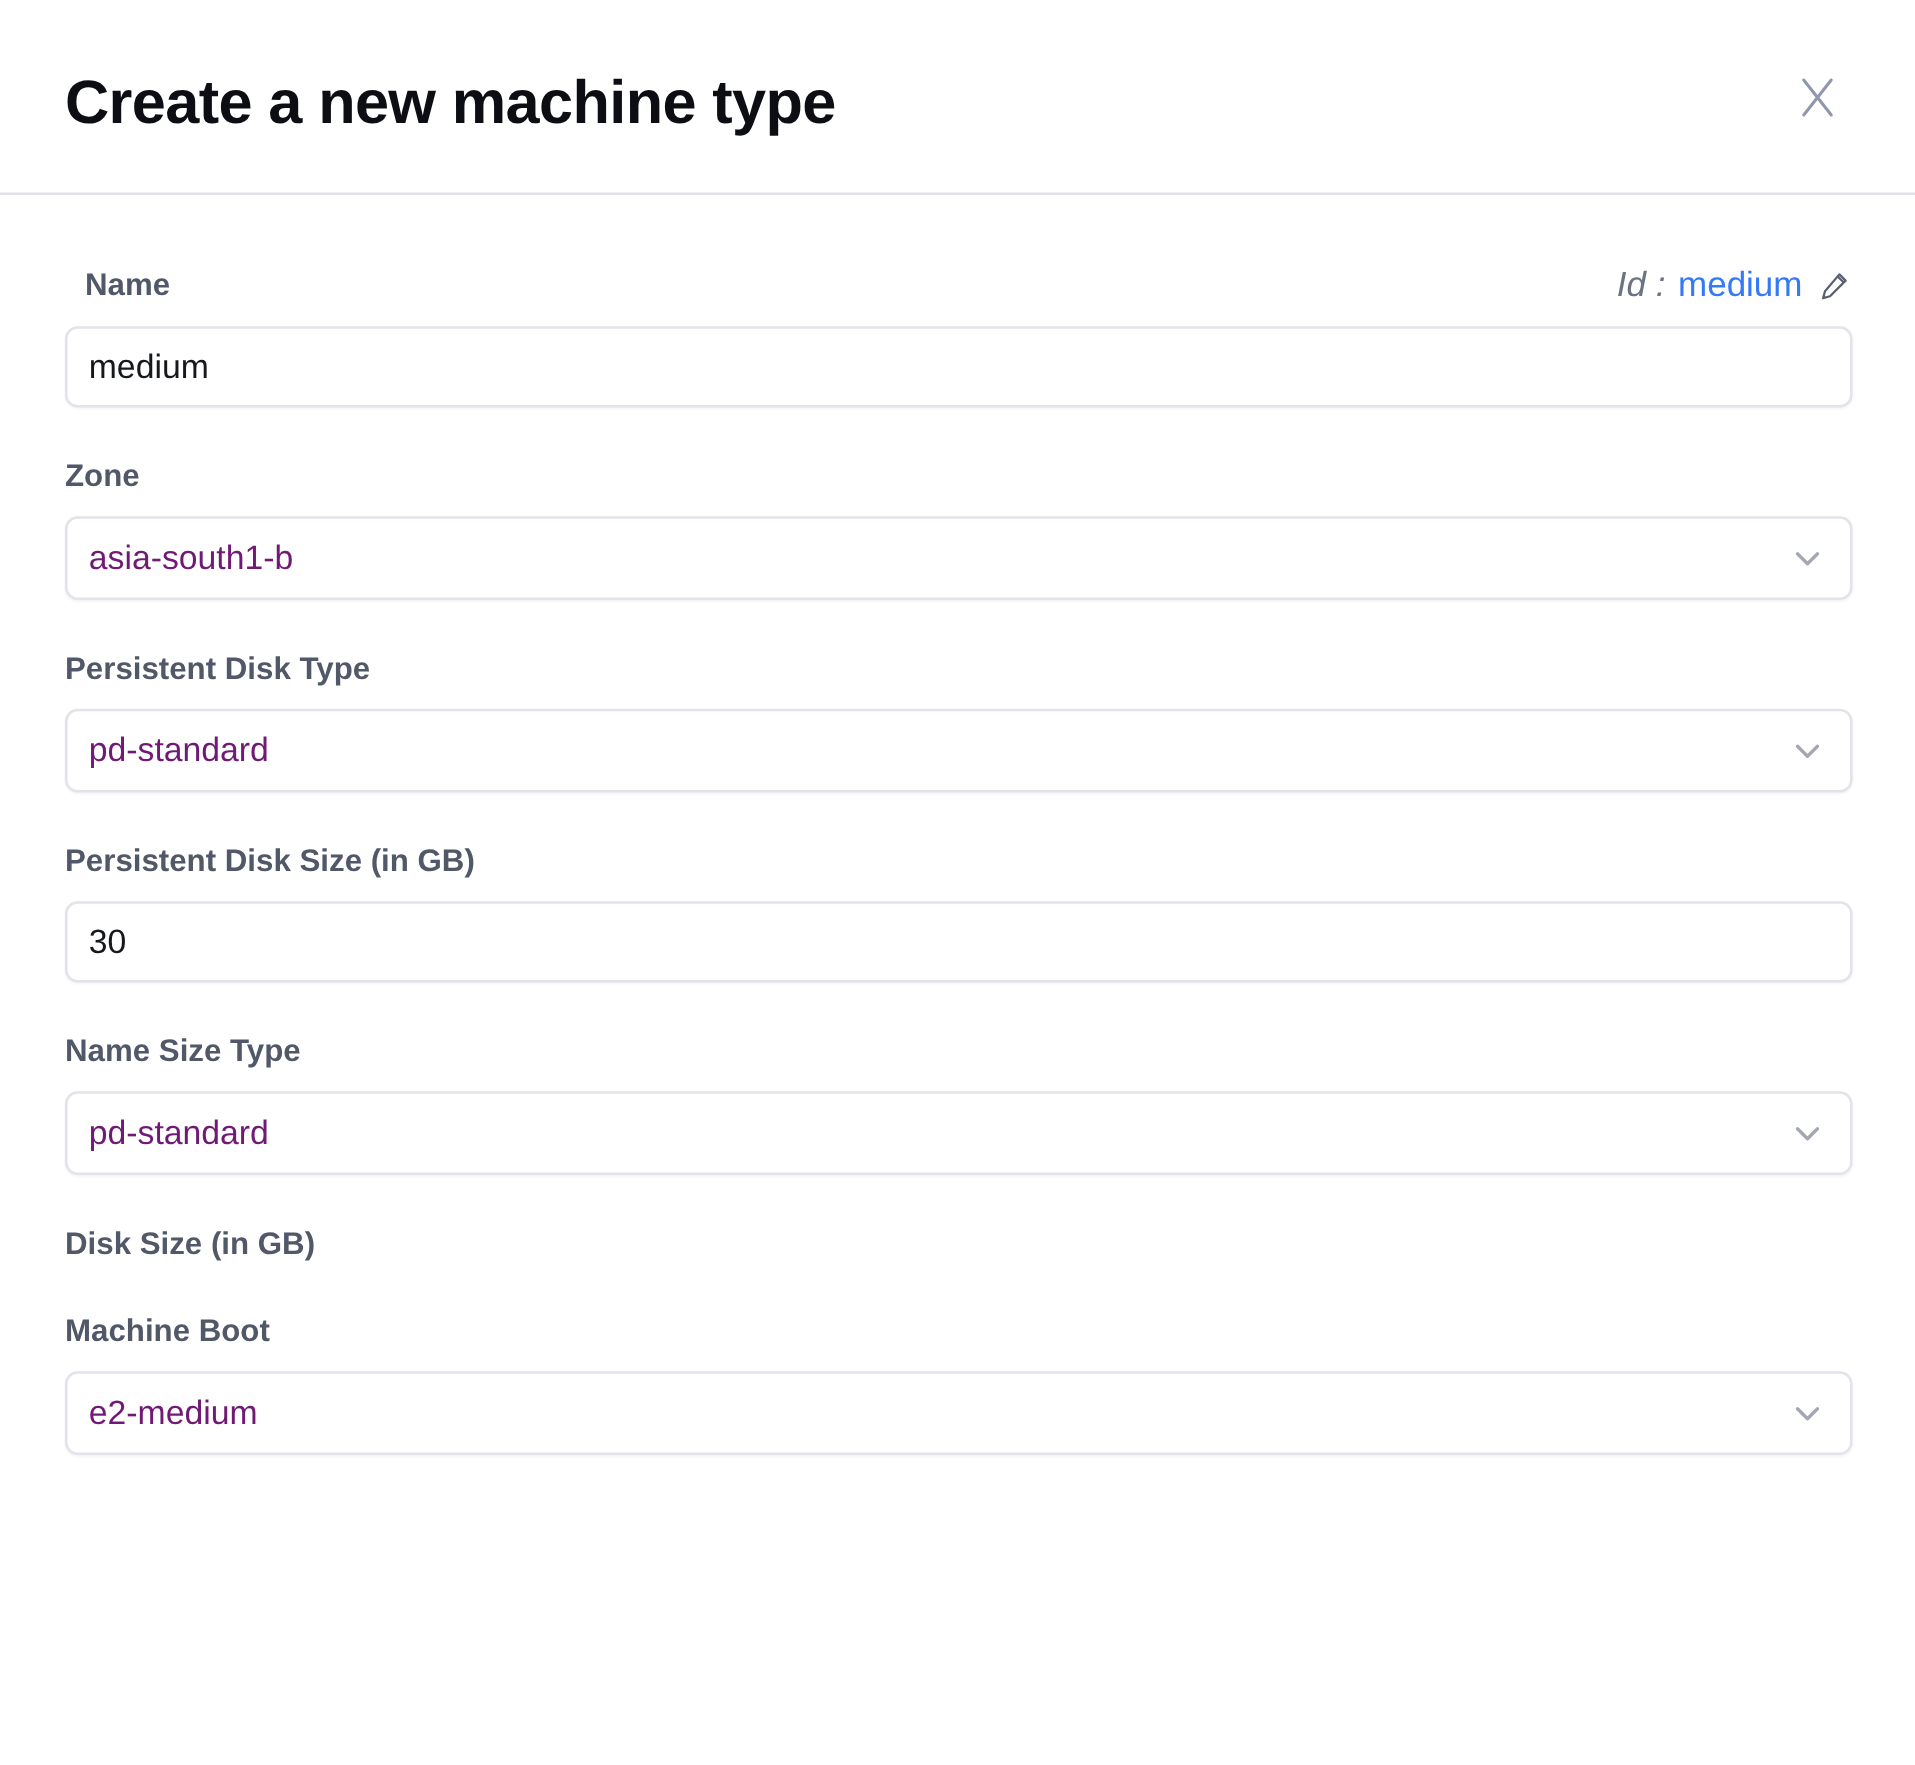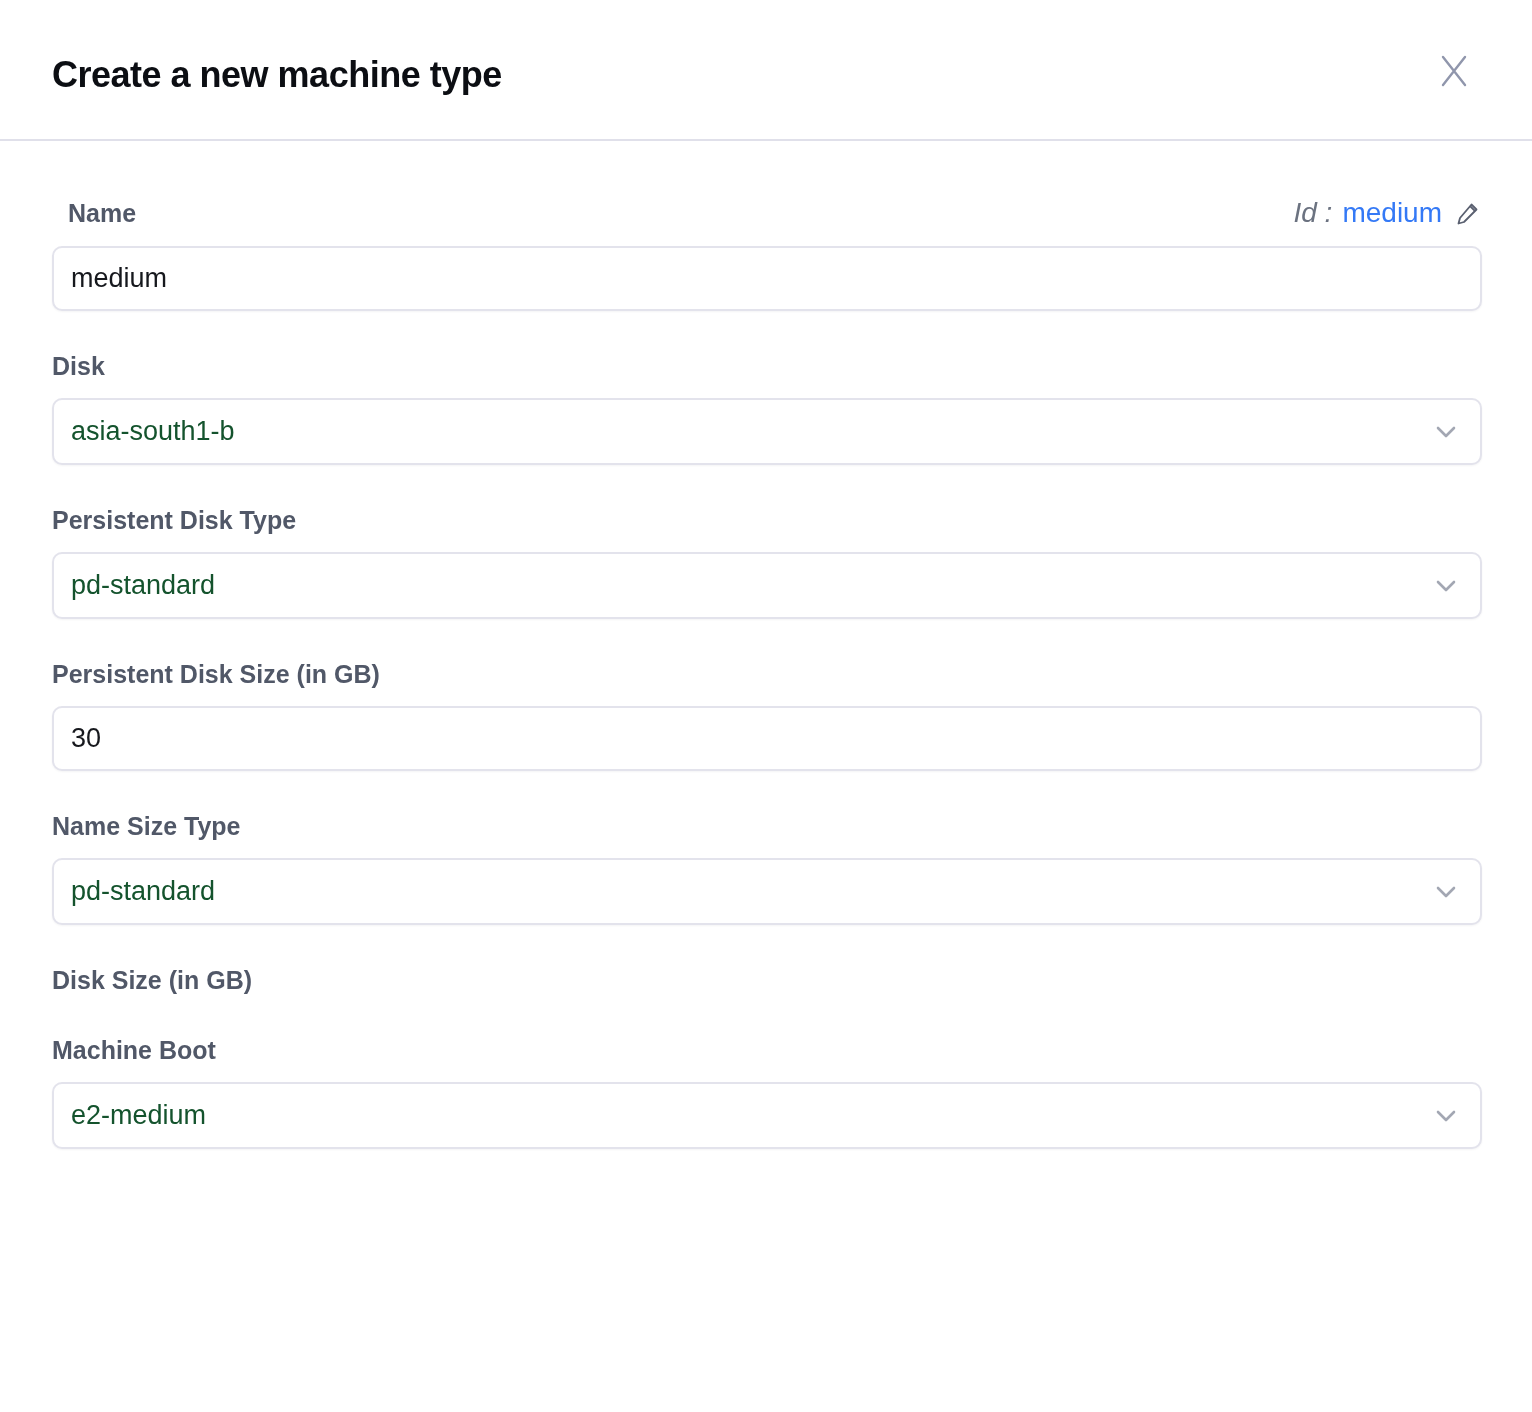--- a/index.html
+++ b/index.html
@@ -17,21 +17,21 @@
   }
   
   .modal-header {
     display: flex;
     justify-content: space-between;
     align-items: center;
     padding: 54px 60px 44px 52px;
     border-bottom: 2px solid #e0e0ea;
   }
   .modal-title {
-    font-size: 36px;
+    font-size: 49px;
     font-weight: 700;
     color: #0c0e13;
     letter-spacing: -0.5px;
     line-height: 1.15;
   }
   .close-btn {
     background: none;
     border: none;
     cursor: pointer;
     width: 36px;
@@ -100,21 +100,21 @@
     padding: 0 22px 0 17px;
     display: flex;
     align-items: center;
     justify-content: space-between;
     font-size: 27px;
     color: #16181d;
     background: #ffffff;
     box-shadow: 0 1px 2px rgba(30, 30, 60, 0.05);
     cursor: pointer;
   }
-  .select-value { color: #14532d; }
+  .select-value { color: #701a75; }
   .icon { display: inline-flex; }
 </style>
 </head>
 <body>
 
 <div class="modal">
 
   <div class="modal-header">
     <h1 class="modal-title">Create a new machine type</h1>
     <button class="close-btn">
@@ -141,21 +141,21 @@
                 <path d="M16 7 L21 12" stroke="#5a6070" stroke-width="1.8"></path>
               </svg>
             </span>
           </button>
         </div>
       </div>
       <input class="text-input" type="text" value="medium" style="">
     </div>
 
     <div class="group">
-      <label class="field-label">Disk</label>
+      <label class="field-label">Zone</label>
       <div class="select-box">
         <span class="select-value">asia-south1-b</span>
         <span class="icon">
           <svg width="24" height="16" viewBox="0 0 24 16" fill="none">
             <path d="M4 4 L12 12 L20 4" stroke="#a3a7b3" stroke-width="2.6" stroke-linecap="round" stroke-linejoin="round"></path>
           </svg>
         </span>
       </div>
     </div>
 

